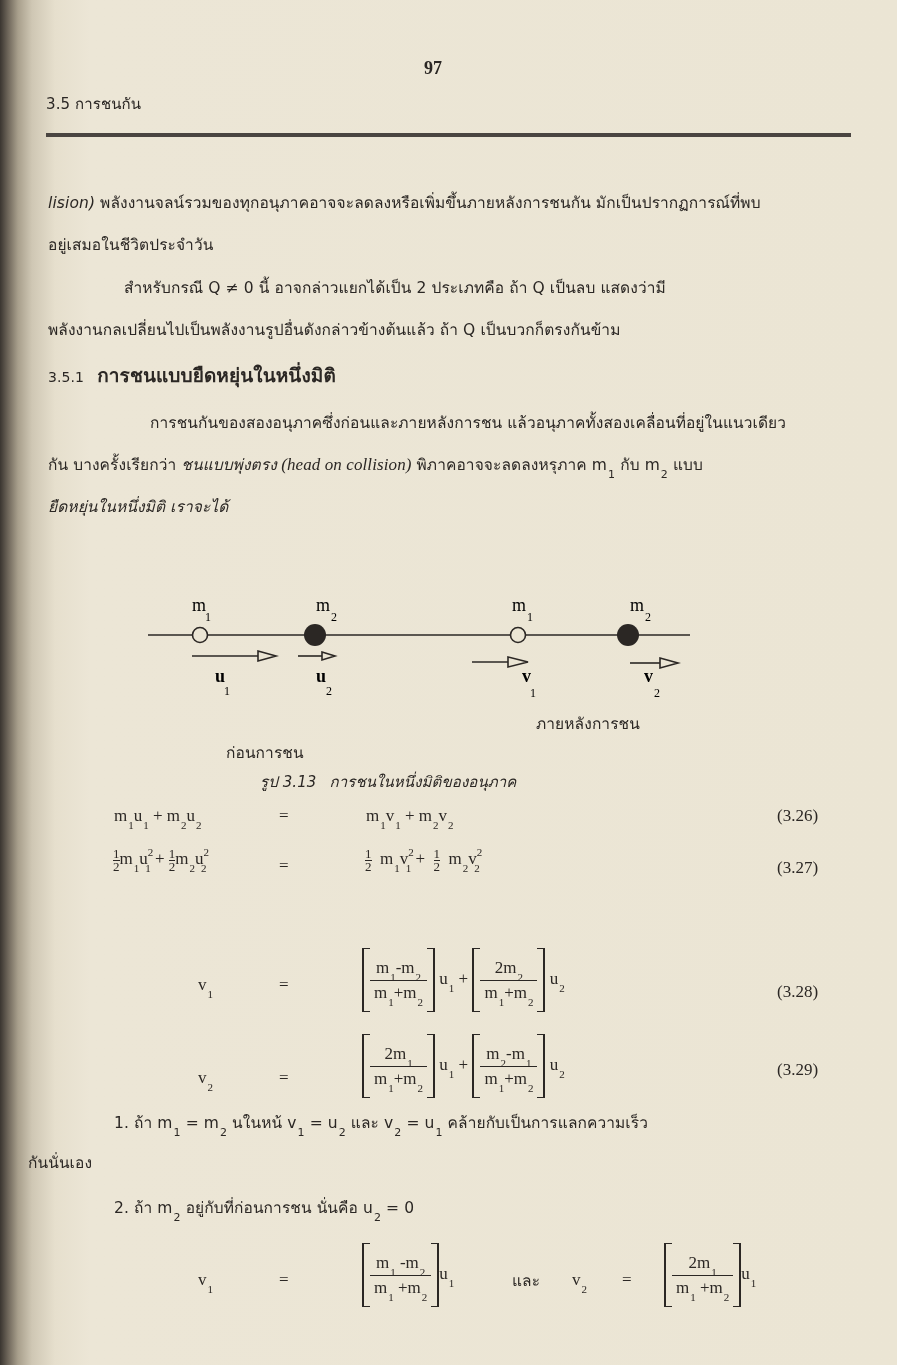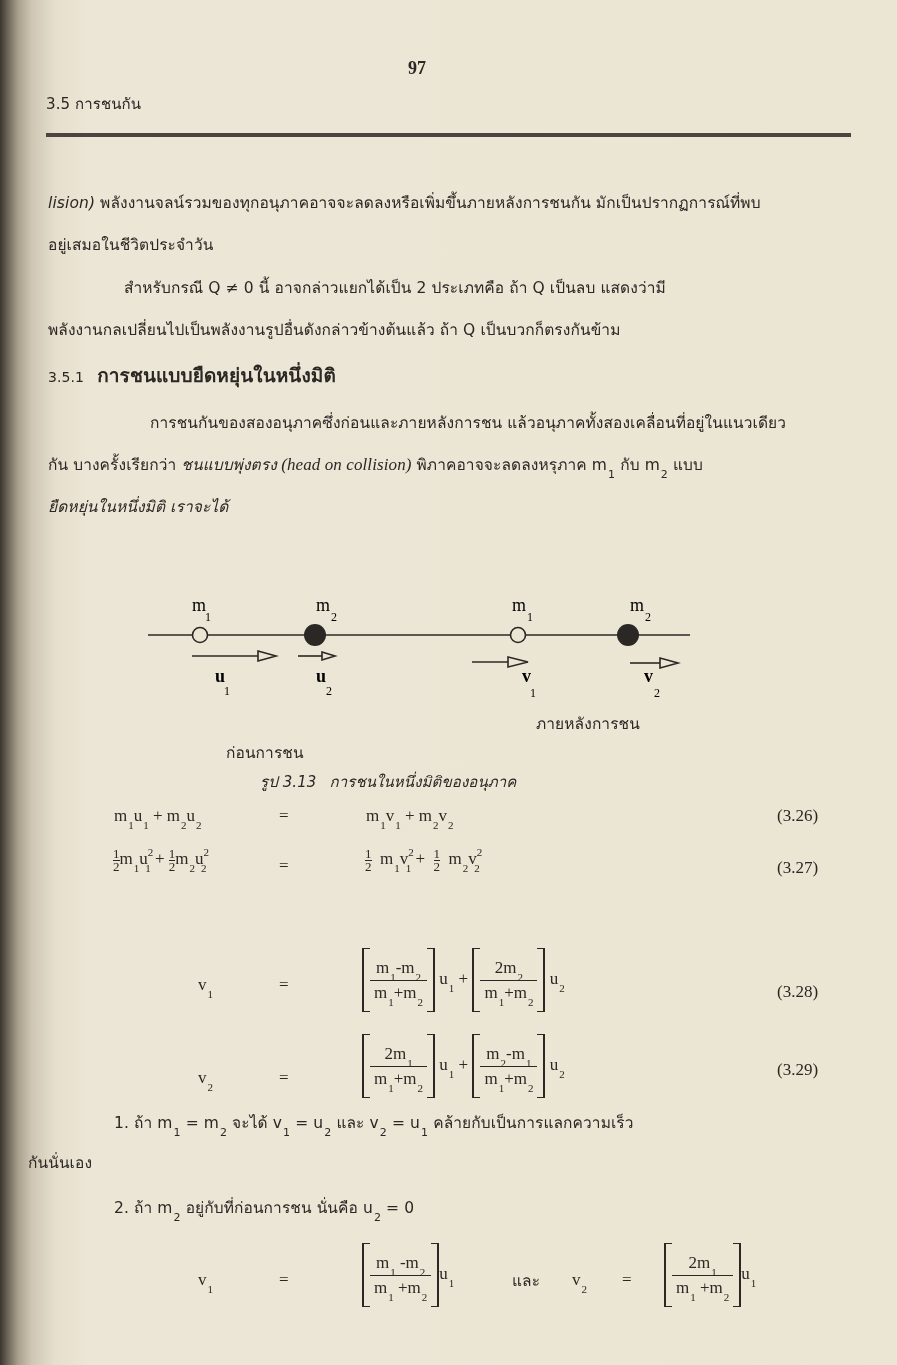--- a/index.html
+++ b/index.html
@@ -12,21 +12,21 @@
   .page {
     position: absolute; inset: 0;
     background:
       linear-gradient(to right, #3a3530 0px, #6e665a 8px, #a89f8c 18px, #cfc7b4 32px, #e6dfcd 55px, #ece6d6 90px, #ebe5d4 100%);
   }
   .abs { position: absolute; white-space: nowrap; }
   .serif { font-family: "Liberation Serif", serif; }
   .thai { font-family: "DejaVu Sans", sans-serif; font-size: 15.5px; letter-spacing: 0.1px; }
   .it { font-style: italic; }
   .b { font-weight: bold; }
-  .pagenum { left: 408px; top: 58px; font-size: 18px; font-weight: bold; font-family: "Liberation Serif", serif; }
+  .pagenum { left: 424px; top: 58px; font-size: 18px; font-weight: bold; font-family: "Liberation Serif", serif; }
   .running { left: 46px; top: 92px; font-size: 15px; }
   .rule { position: absolute; left: 46px; top: 133px; width: 805px; height: 4px; background: #4a4541; }
   .sub { font-size: 11px; position: relative; top: 8px; margin-left: 1px; }
   .sup { font-size: 11px; position: relative; top: -8px; }
   .math { font-family: "Liberation Serif", serif; font-size: 17px; }
   .eqno { font-family: "Liberation Serif", serif; font-size: 17px; }
   .frac { display: inline-block; vertical-align: middle; text-align: center; }
   .frac .num { display: block; padding: 0 4px 2px; }
   .frac .den { display: block; border-top: 1.4px solid #2b2724; padding: 2px 4px 0; }
   .bracket { display: inline-block; vertical-align: middle; border: 1.6px solid #2b2724; border-left-width: 2px; border-right: none; width: 6px; height: 62px; }
@@ -149,21 +149,21 @@
   <div class="abs math" style="left:279px; top:1068px;">=</div>
   <div class="abs math" style="left:362px; top:1034px;">
     <span class="bracket"></span><span class="frac"><span class="num">2m<span class="sub">1</span></span><span class="den">m<span class="sub">1</span>+m<span class="sub">2</span></span></span><span class="bracket r"></span>
     u<span class="sub">1</span> <span>+</span>
     <span class="bracket"></span><span class="frac"><span class="num">m<span class="sub">2</span>-m<span class="sub">1</span></span><span class="den">m<span class="sub">1</span>+m<span class="sub">2</span></span></span><span class="bracket r"></span>
     u<span class="sub">2</span>
   </div>
   <div class="abs eqno" style="left:777px; top:1060px;">(3.29)</div>
 
   <div class="abs thai" style="left:114px; top:1110px;">
-    <span>1.  ถ้า m</span><span class="sub">1</span><span>  =  m</span><span class="sub">2</span><span>  จะได้  v</span><span class="sub">1</span><span>  =  u</span><span class="sub">2</span><span>  และ  v</span><span class="sub">2</span><span>  =  u</span><span class="sub">1</span><span>  คล้ายกับเป็นการแลกความเร็ว</span>
+    <span>1.  ถ้า m</span><span class="sub">1</span><span>  =  m</span><span class="sub">2</span><span>  นในหน้  v</span><span class="sub">1</span><span>  =  u</span><span class="sub">2</span><span>  และ  v</span><span class="sub">2</span><span>  =  u</span><span class="sub">1</span><span>  คล้ายกับเป็นการแลกความเร็ว</span>
   </div>
   <div class="abs thai" style="left:28px; top:1150px;">กันนั่นเอง</div>
 
   <div class="abs thai" style="left:114px; top:1195px;">
     <span>2.  ถ้า m</span><span class="sub">2</span><span> อยู่กับที่ก่อนการชน นั่นคือ u</span><span class="sub">2</span><span>  =  0</span>
   </div>
 
   <div class="abs math" style="left:198px; top:1270px;">v<span class="sub">1</span></div>
   <div class="abs math" style="left:279px; top:1270px;">=</div>
   <div class="abs math" style="left:362px; top:1243px;">

